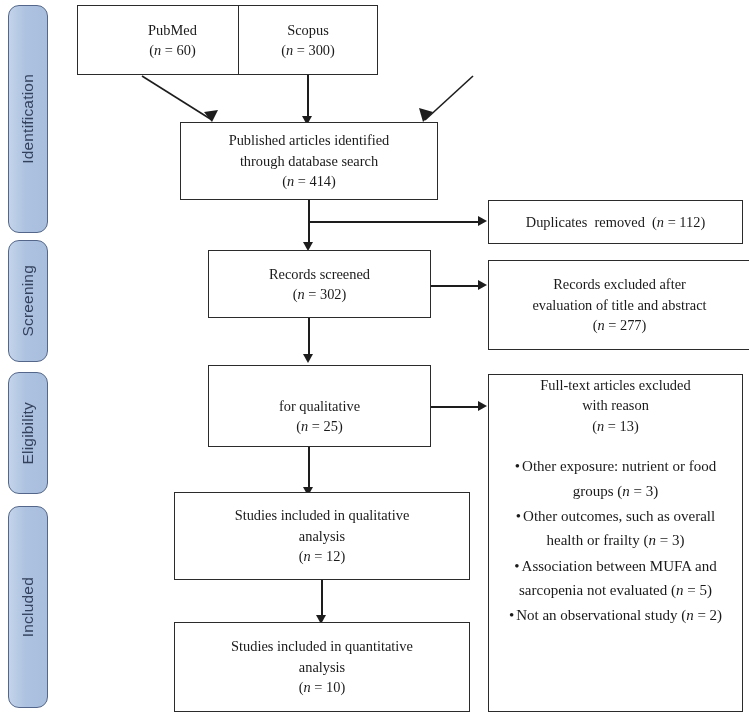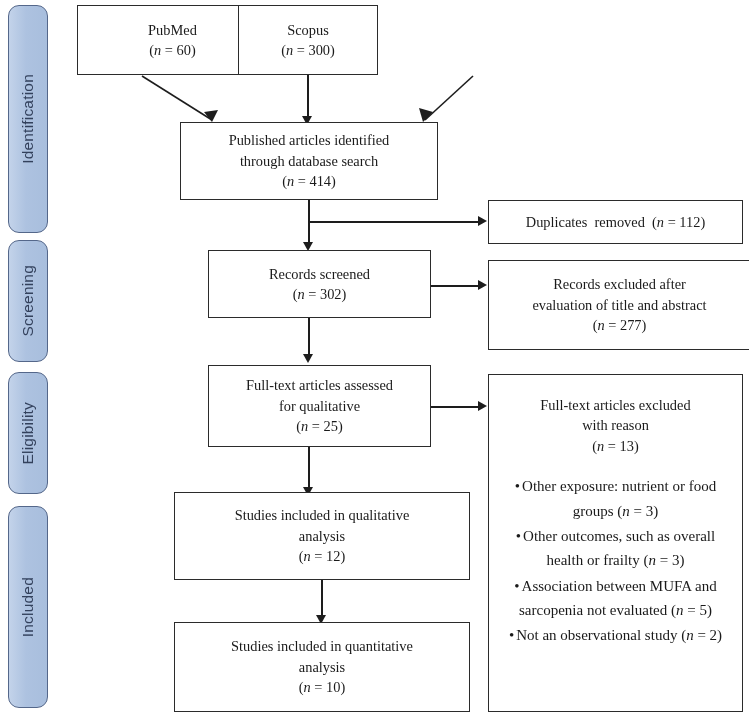--- a/index.html
+++ b/index.html
@@ -51,21 +51,21 @@
     padding: 3px 7px;
   }
   .box .box-text {
     font-size: 14.4px;
     line-height: 1.42;
     text-align: center;
     width: 100%;
   }
   .box.top-anchor {
     align-items: flex-start;
-    padding-top: 20px;
+    padding-top: 0;
     justify-content: flex-end;
   }
   em.nital {
     font-style: italic;
   }
   .bullets {
     margin: 0;
     padding: 0;
     list-style: none;
     text-align: left;
@@ -193,21 +193,21 @@
   <div class="box" style="left:488px; top:260px; width:263px; height:90px;">
     <div class="box-text">
       <span>Records  excluded  after</span><br>
       <span>evaluation  of title  and abstract</span><br>
       <span>(<em class="nital">n</em> = 277)</span>
     </div>
   </div>
 
   <div class="box" style="left:208px; top:365px; width:223px; height:82px;">
     <div class="box-text">
-      <span>Full-text  articles  assessed</span><br>
+      <br>
       <span>for qualitative</span><br>
       <span>(<em class="nital">n</em> = 25)</span>
     </div>
   </div>
 
   <div class="ln h" style="left:431px; top:406px; width:49px;"></div>
   <div class="arrow-right" style="left:478px; top:401px;"></div>
 
   <div class="ln v" style="left:308px; top:447px; height:42px;"></div>
   <div class="arrow-down" style="left:303px; top:487px;"></div>

